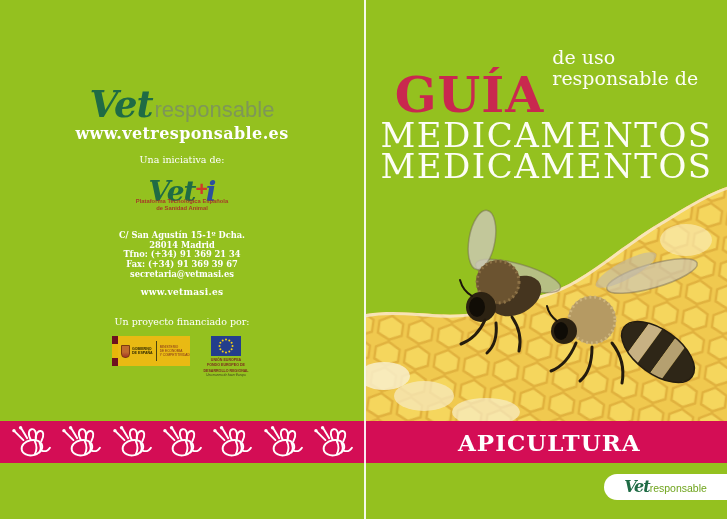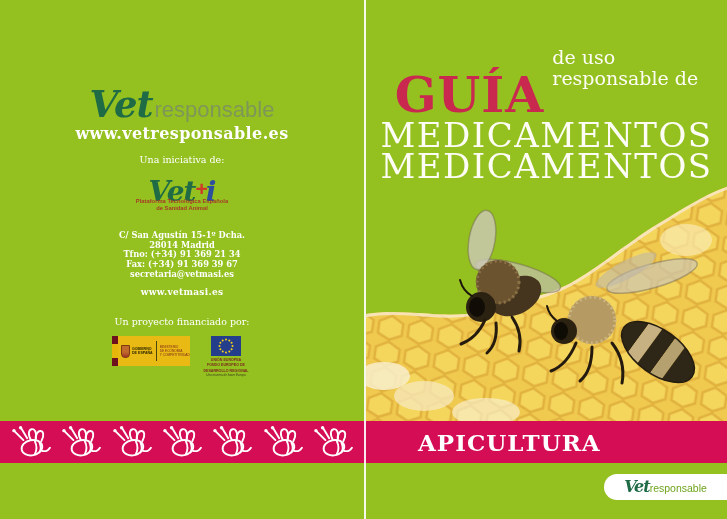--- a/index.html
+++ b/index.html
@@ -61,21 +61,21 @@
         font-family:"Liberation Sans", sans-serif; }
   .eu .flag { width:30px; height:20px; background:#243e8c; display:block; }
   .eu .t1 { margin-top:1.5px; font-size:3.6px; line-height:4.2px; font-weight:bold; color:#7c2a1e; text-align:center; }
   .eu .t2 { font-size:3px; line-height:4px; color:#3c3c20; font-style:italic; text-align:center; }
 
   
   .band { position:absolute; left:0; top:421px; width:727px; height:42px;
           background:#d40d55; z-index:30; display:flex; }
   .band-left { width:364px; height:100%; display:flex; align-items:center;
                justify-content:space-around; padding:0 6px; }
-  .band-right { width:363px; height:100%; display:flex; align-items:center; }
+  .band-right { width:363px; height:100%; display:flex; align-items:center;padding-left:40px; }
   .band-label { margin-left:54px; font-size:23px; font-weight:bold; color:#fff;
                 letter-spacing:1px; font-family:"DejaVu Serif", serif; }
   .bee-doodle { width:44px; height:36px; }
 
   
   .title-block { position:absolute; left:366px; top:46px; width:361px; z-index:10;
                  text-align:center; color:#fdfdf6; }
   .title-row { display:flex; justify-content:center; align-items:flex-start; }
   .guia { font-size:49px; line-height:46px; font-weight:bold; color:#c9284f; letter-spacing:1px;margin-top:26px; }
   .subs { text-align:left; margin-left:8px; margin-top:1px; font-size:19px; line-height:21px; }

